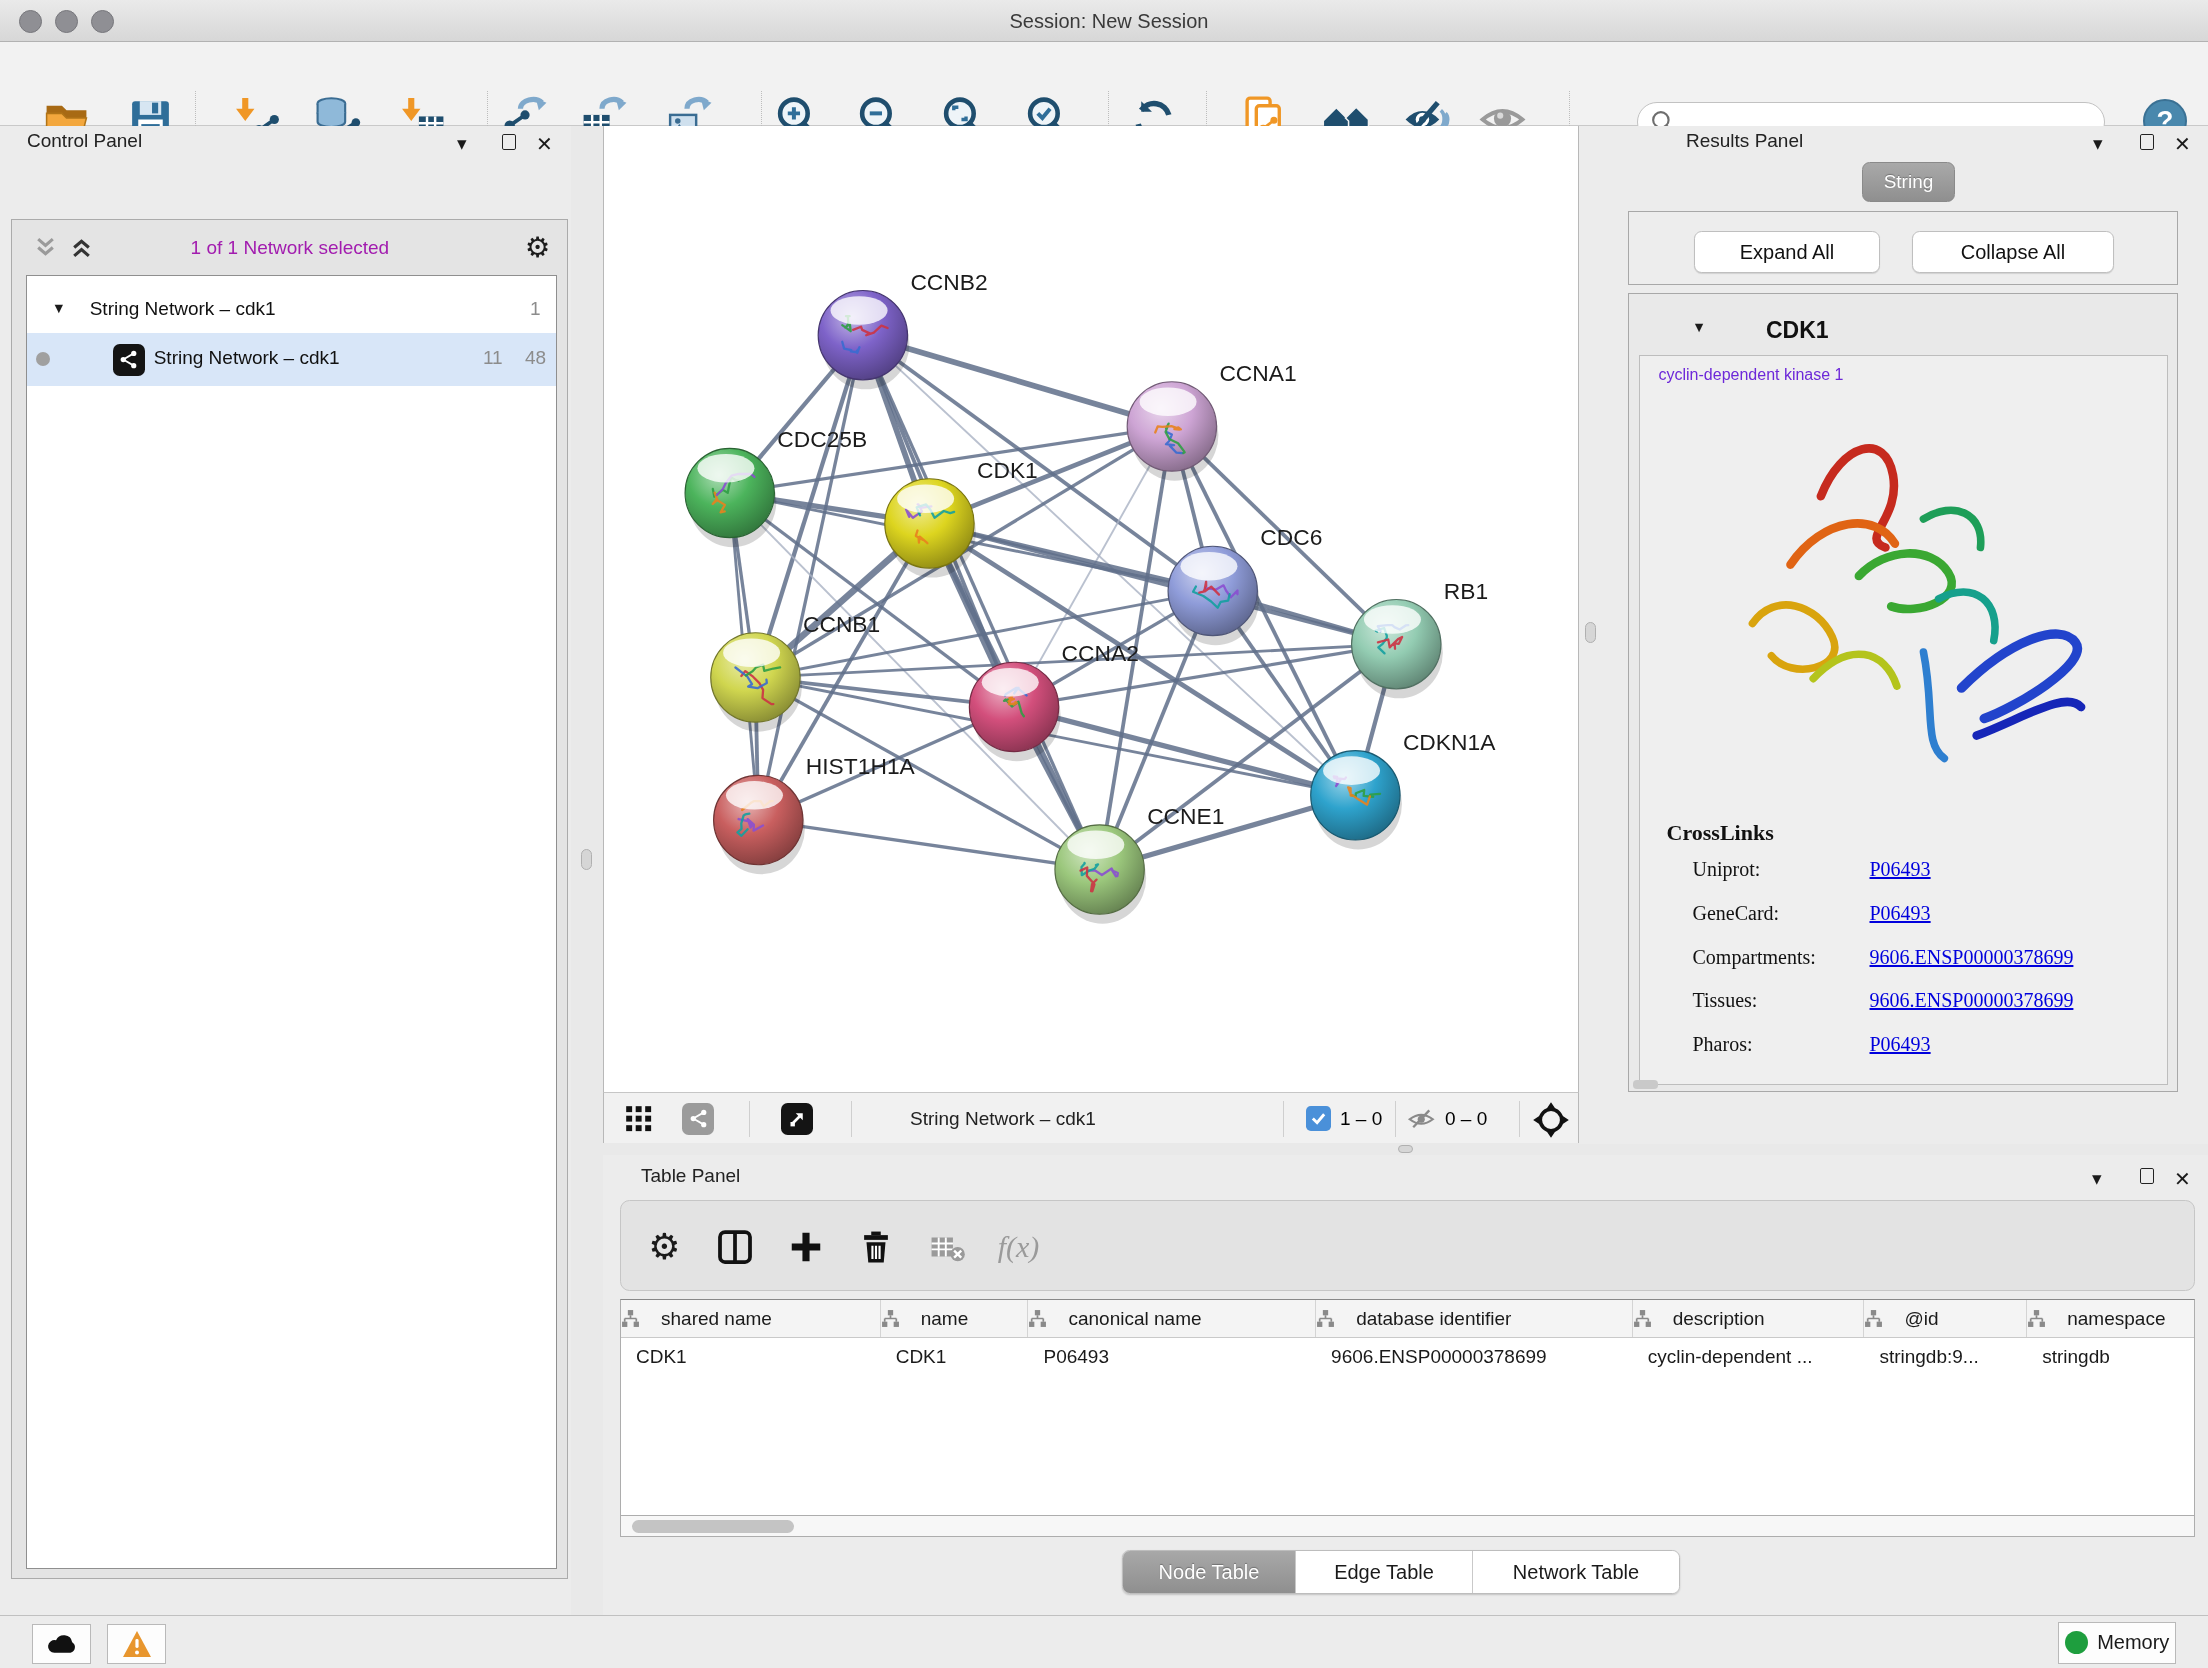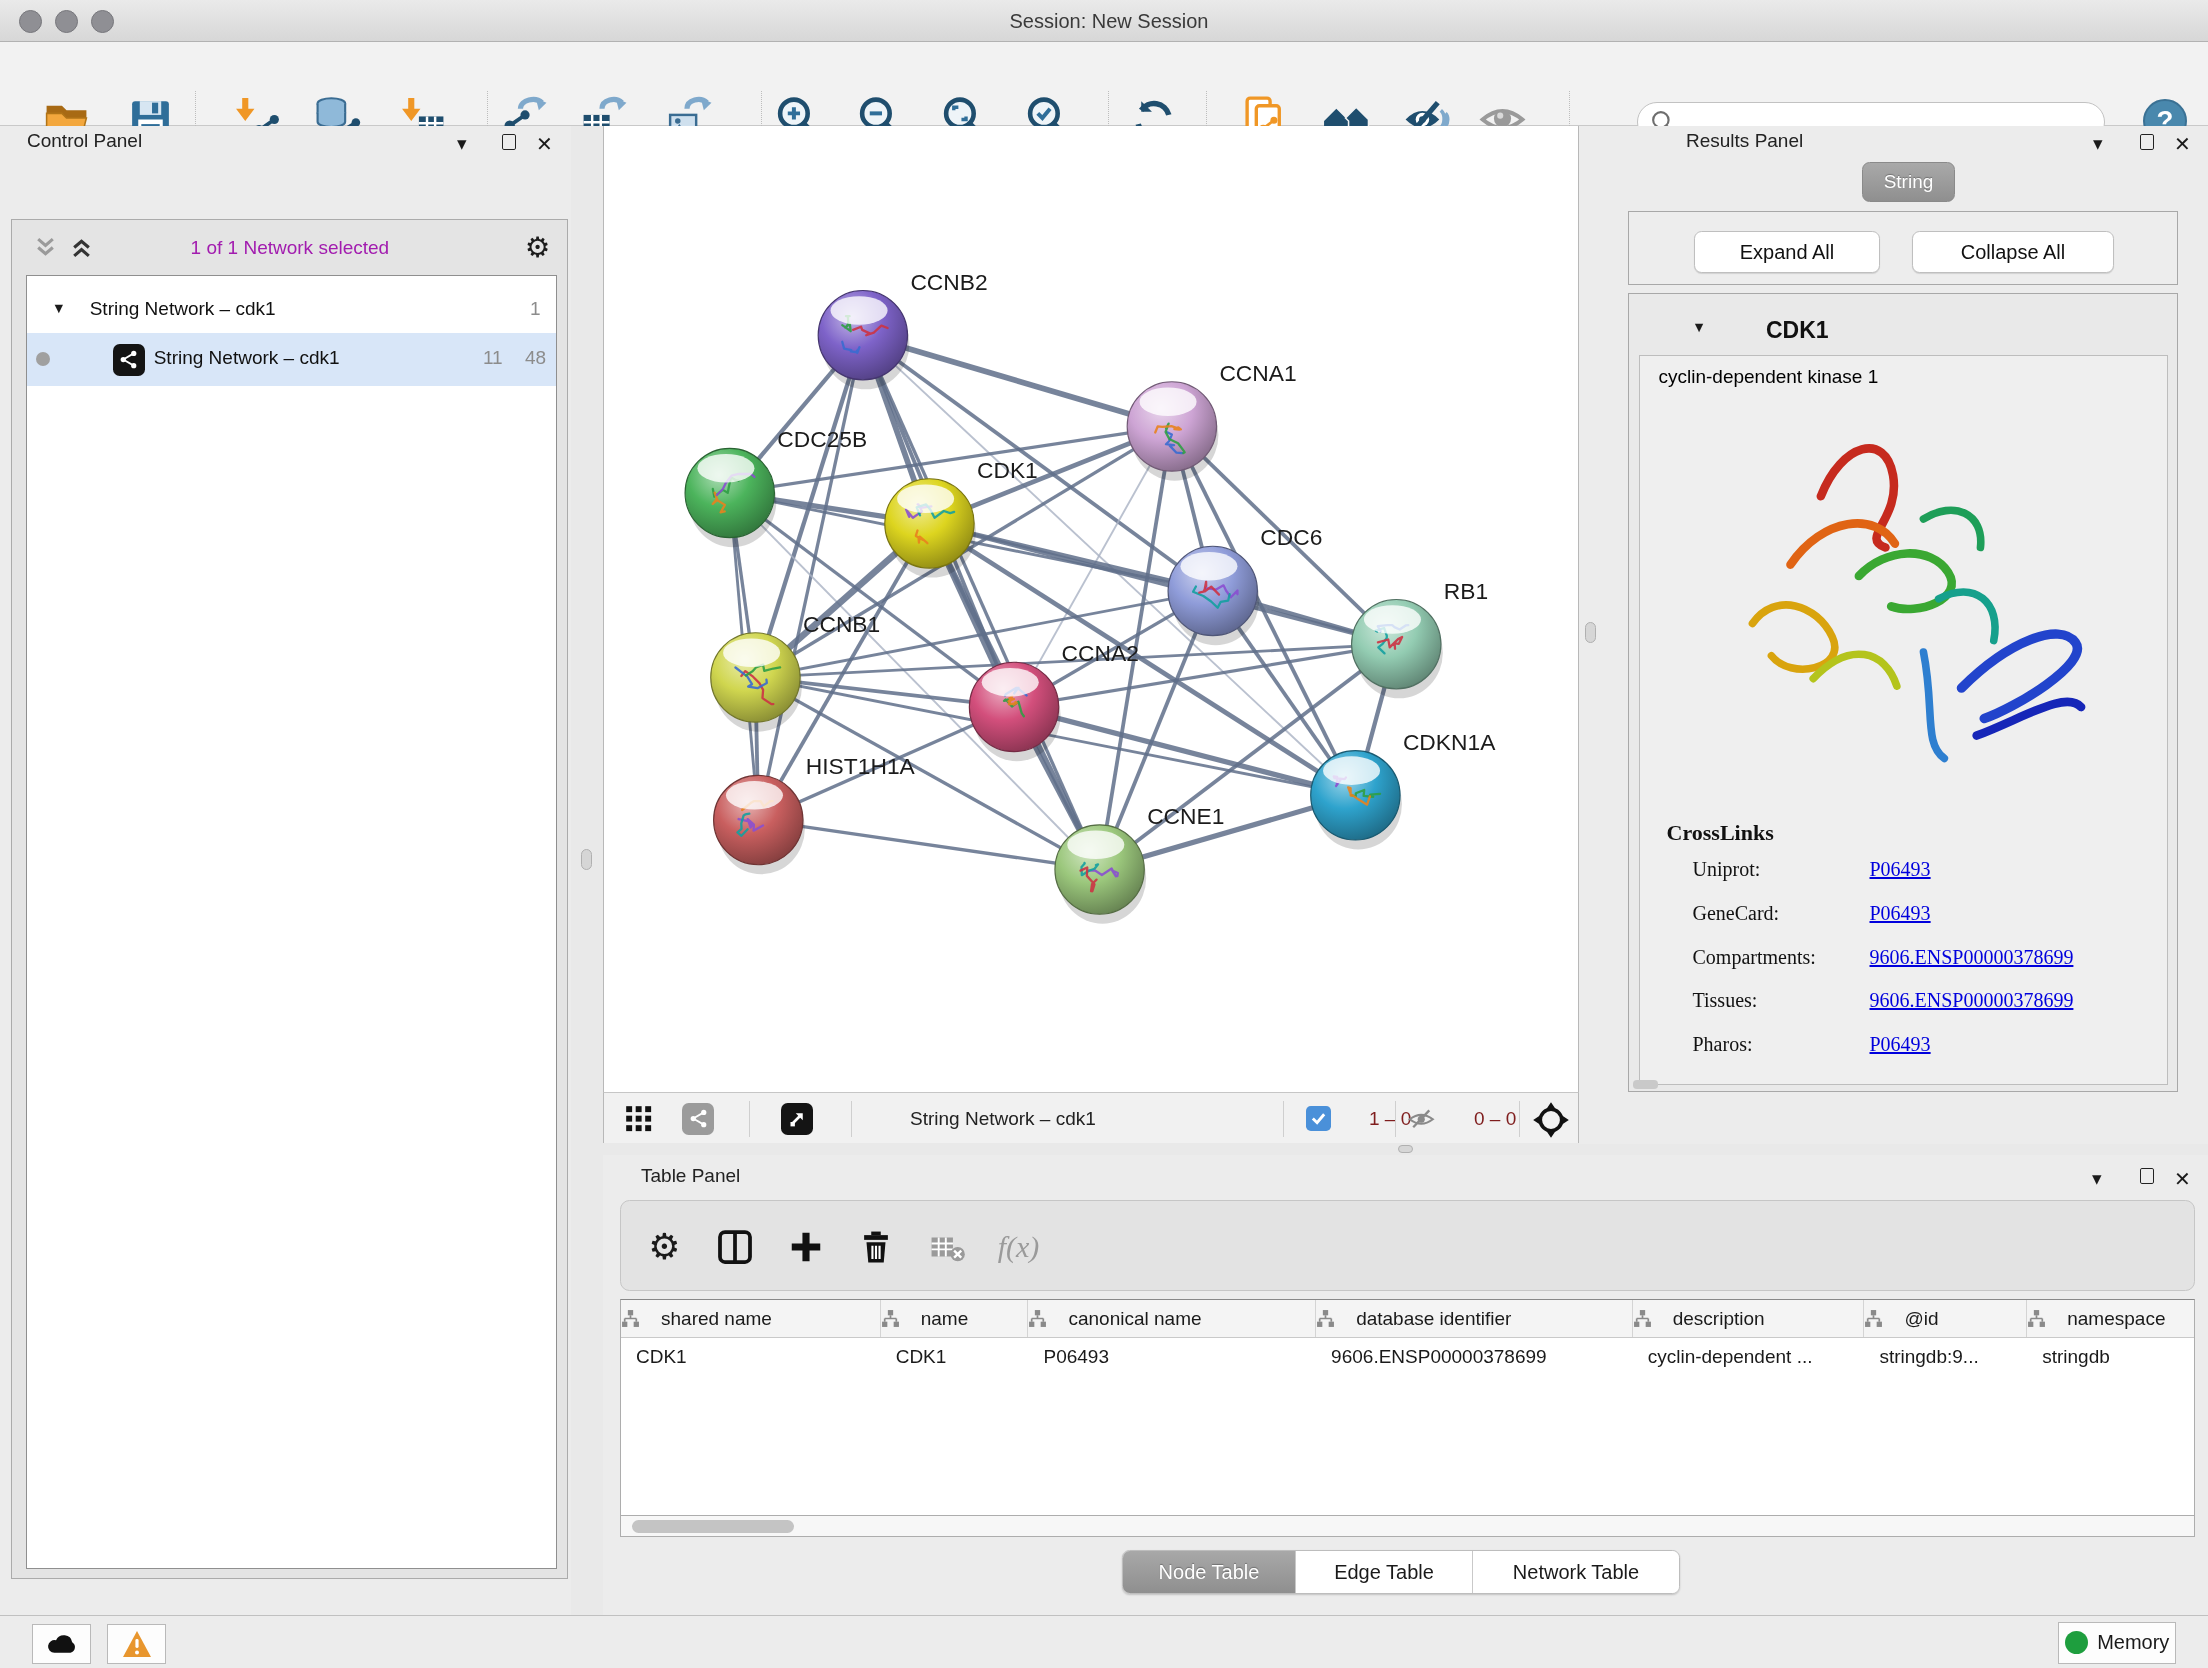--- a/index.html
+++ b/index.html
@@ -58,40 +58,40 @@
   .gutter-dot { position:absolute; width:11.4px; height:21px; border-radius:7.6px;
     background:#d6d6d6; border:1px solid #b0b0b0; }
 
   
   .netview { position:absolute; left:603px; top:126px; width:976px; height:966px;
     background:#fff; border-left:1px solid #b8b8b8; border-right:1px solid #b8b8b8; }
   .netfooter { position:absolute; left:603px; top:1092px; width:976px; height:51px;
     background:#f1f1f1; border-top:1px solid #c6c6c6; border-left:1px solid #b8b8b8; border-right:1px solid #b8b8b8; }
   .nf-sep { position:absolute; top:7.6px; height:36px; width:0; border-left:1px solid #cfcfcf; }
   .nf-txt { position:absolute; font-size:19px; line-height:51px; color:#222; white-space:nowrap; }
-  .nf-gray { color:#7f1d1d;margin-left:29px; }
+  .nf-gray { color:#000000; }
   .checkbox { position:absolute; width:25px; height:25px; border-radius:4.8px; background:#4a90d9; top:13.3px;
     display:flex; align-items:center; justify-content:center; }
   .hsplit { position:absolute; left:603px; top:1143px; width:1605px; height:12.4px; background:#e9e9e9; }
 
   
   .stringtab { position:absolute; left:1862px; top:162px; width:93px; height:40px;
     background:linear-gradient(#a9a9a9,#8f8f8f); border:1px solid #8a8a8a; border-radius:7.6px;
     color:#fff; font-size:19px; text-align:center; line-height:38px; text-shadow:0 -1px 1px rgba(0,0,0,.3); }
   .rp-box1 { position:absolute; left:1628px; top:211px; width:550px; height:74px;
     border:1px solid #a8a8a8; background:#ededed; }
   .rp-btn { position:absolute; top:231px; height:42px; background:#fff; border:1px solid #bfbfbf;
     border-radius:7.6px; font-size:20px; text-align:center; line-height:40px; color:#111;
     box-shadow:0 1px 1px rgba(0,0,0,.12); }
   .rp-box2 { position:absolute; left:1628px; top:293px; width:550px; height:799px;
     border:1px solid #a8a8a8; background:#e9e9e9; }
   .rp-gene { position:absolute; left:137px; top:23px; font-size:23px; font-weight:bold; color:#111; }
   .rp-inner { position:absolute; left:9.5px; top:61px; width:529px; height:730px;
     background:#efefef; border:1px solid #bdbdbd; }
-  .rp-desc { position:absolute; left:19px; top:9.5px; font-size:19px; color:#000000; }
+  .rp-desc { position:absolute; left:19px; top:9.5px; font-size:16px; color:#6d28d9; }
   .xl-title { position:absolute; left:27px; top:464px; font-family:"Liberation Serif","DejaVu Serif",serif;
     font-weight:bold; font-size:22px; color:#111; }
   .xl-row { position:absolute; left:53px; width:457px; height:44px; font-family:"Liberation Serif","DejaVu Serif",serif; font-size:20px; }
   .xl-row .k { position:absolute; left:0; color:#111; }
   .xl-row .v { position:absolute; left:177px; color:#0000dd; text-decoration:underline; white-space:nowrap; }
 
   
   .tp-toolbar { position:absolute; left:620px; top:1200px; width:1575px; height:91px;
     background:#e3e3e3; border:1px solid #c6c6c6; border-radius:9.5px; }
   .tp-ic { position:absolute; top:21px; width:49px; height:49px; display:flex; align-items:center; justify-content:center; }

